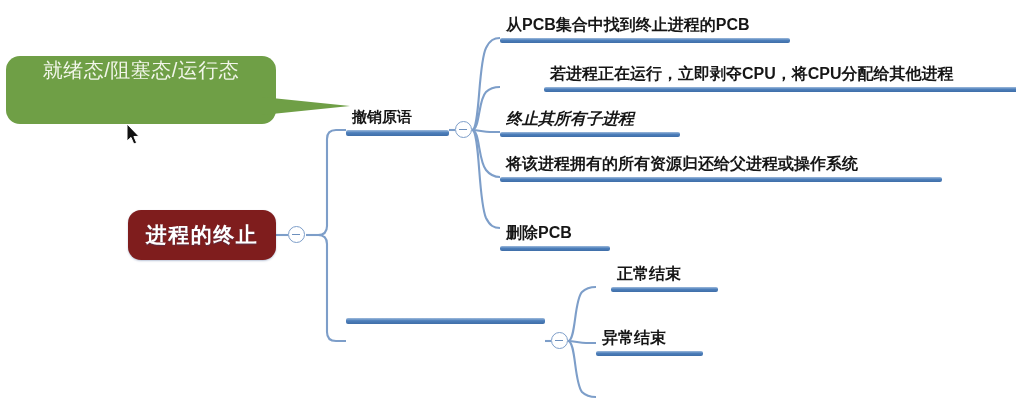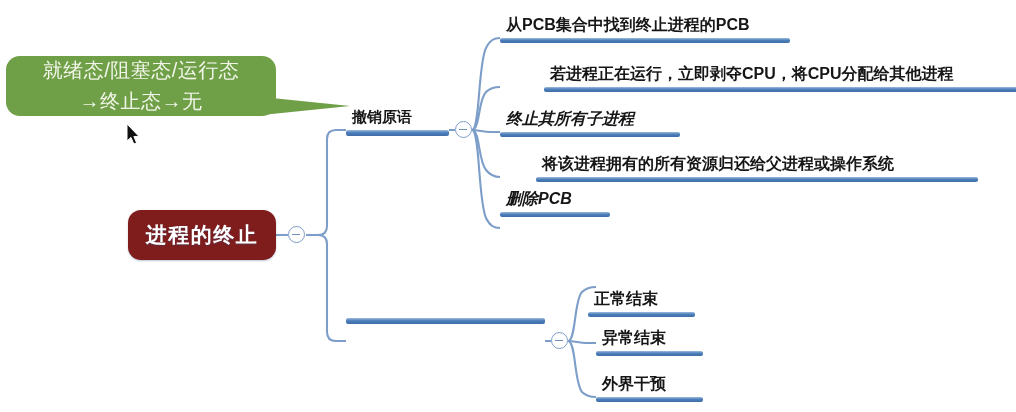--- a/index.html
+++ b/index.html
@@ -91,27 +91,28 @@
     height: 1.6px;
     background: #6d90bd;
   }
 
   
   .callout {
     position: absolute;
     left: 6px;
     top: 56px;
     width: 270px;
-    height: 60px;
+    height: 68px;
     background: #6f9f46;
     border-radius: 14px;
     display: flex;
     flex-direction: column;
     align-items: center;
-    justify-content: space-between;
+    justify-content: flex-start;
+    gap: 28px;
   }
   .callout .callout-line {
     color: #f2f6ea;
     font-size: 20px;
     line-height: 29px;
     letter-spacing: .5px;
     white-space: nowrap;
   }
   .callout-tail {
     position: absolute;
@@ -166,21 +167,20 @@
       <path d="M545 341 H551"></path>
 
       <path d="M568 341 C576 341 574 300 582 292 C586 288 590 287 596 287"></path>
       <path d="M568 341 C574 341 580 343 586 343 H596"></path>
       <path d="M568 341 C576 341 574 382 582 392 C586 396 590 397 596 397"></path>
     </g>
   </svg>
 
   <div class="callout">
     <span class="callout-line">就绪态/阻塞态/运行态</span>
-    <span class="callout-line">→终止态→无</span>
   </div>
   <div class="callout-tail"></div>
 
   <div class="root-node">
     <span class="root-label">进程的终止</span>
   </div>
   <div class="collapse-btn" style="left:288px; top:226px;"></div>
 
   <div class="node level2" style="left:346px; top:107px; width:103px;">
     <span class="node-label">撤销原语</span>
@@ -196,47 +196,43 @@
   <div class="node" style="left:500px; top:64px; width:500px;margin-left:44px;">
     <span class="node-label">若进程正在运行，立即剥夺CPU，将CPU分配给其他进程</span>
     <span class="node-bar"></span>
   </div>
 
   <div class="node" style="left:500px; top:109px; width:180px;font-style:italic;">
     <span class="node-label">终止其所有子进程</span>
     <span class="node-bar"></span>
   </div>
 
-  <div class="node" style="left:500px; top:154px; width:442px;margin-left:36px;">
+  <div class="node" style="left:500px; top:154px; width:442px;">
     <span class="node-label">将该进程拥有的所有资源归还给父进程或操作系统</span>
     <span class="node-bar"></span>
   </div>
 
-  <div class="node" style="left:500px; top:189px; width:110px;font-style:italic;">
+  <div class="node" style="left:500px; top:223px; width:110px;">
     <span class="node-label">删除PCB</span>
     <span class="node-bar"></span>
   </div>
 
   <div class="node level2" style="left:346px; top:318px; width:199px;">
     <span class="node-bar"></span>
   </div>
   <div class="collapse-btn" style="left:551px; top:332px;"></div>
 
-  <div class="node" style="left:588px; top:264px; width:107px;margin-top:25px;">
+  <div class="node" style="left:611px; top:264px; width:107px;">
     <span class="node-label">正常结束</span>
     <span class="node-bar"></span>
   </div>
 
   <div class="node" style="left:596px; top:328px; width:107px;">
     <span class="node-label">异常结束</span>
     <span class="node-bar"></span>
   </div>
 
-  <div class="node" style="left:596px; top:374px; width:107px;">
-    <span class="node-label">外界干预</span>
-    <span class="node-bar"></span>
-  </div>
 
   <svg class="cursor" viewBox="0 0 16 22" xmlns="http://www.w3.org/2000/svg">
     <path d="M1 0 L1 17 L5 13.4 L7.8 20 L10.6 18.8 L7.9 12.5 L13 12.4 Z" fill="#111111" stroke="#ffffff" stroke-width="1"></path>
   </svg>
 
 </div>
 
 </body></html>

